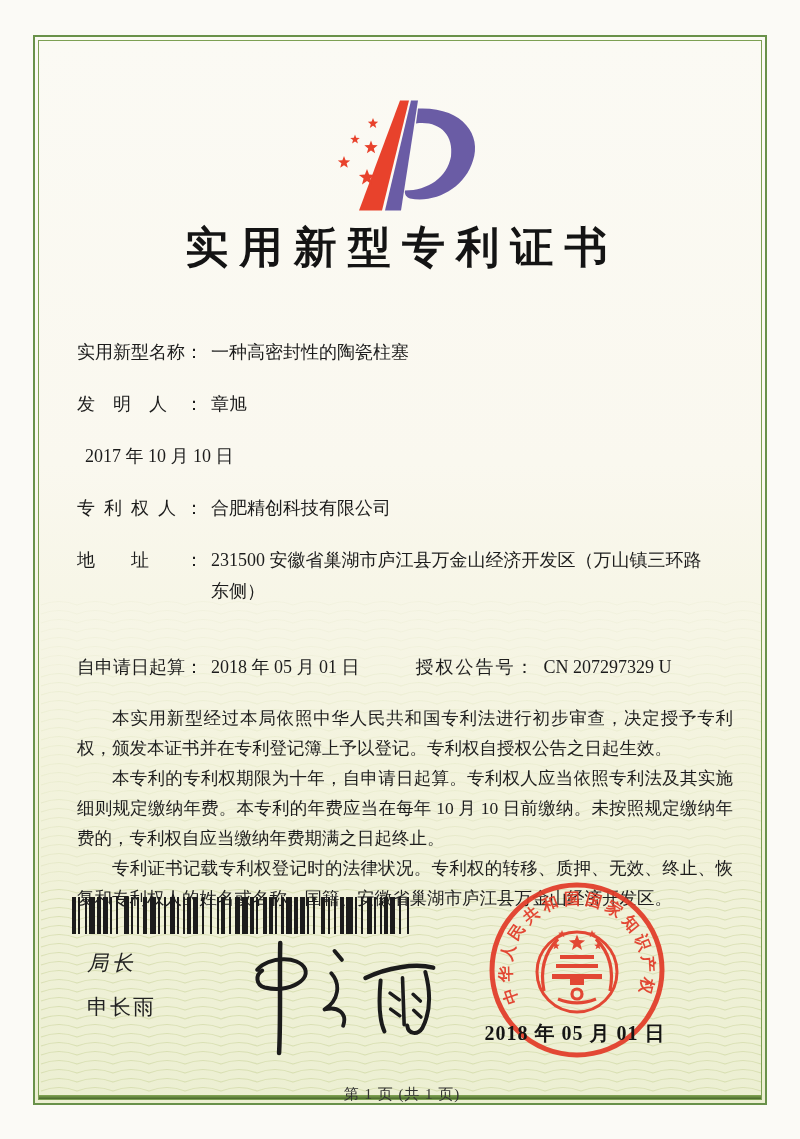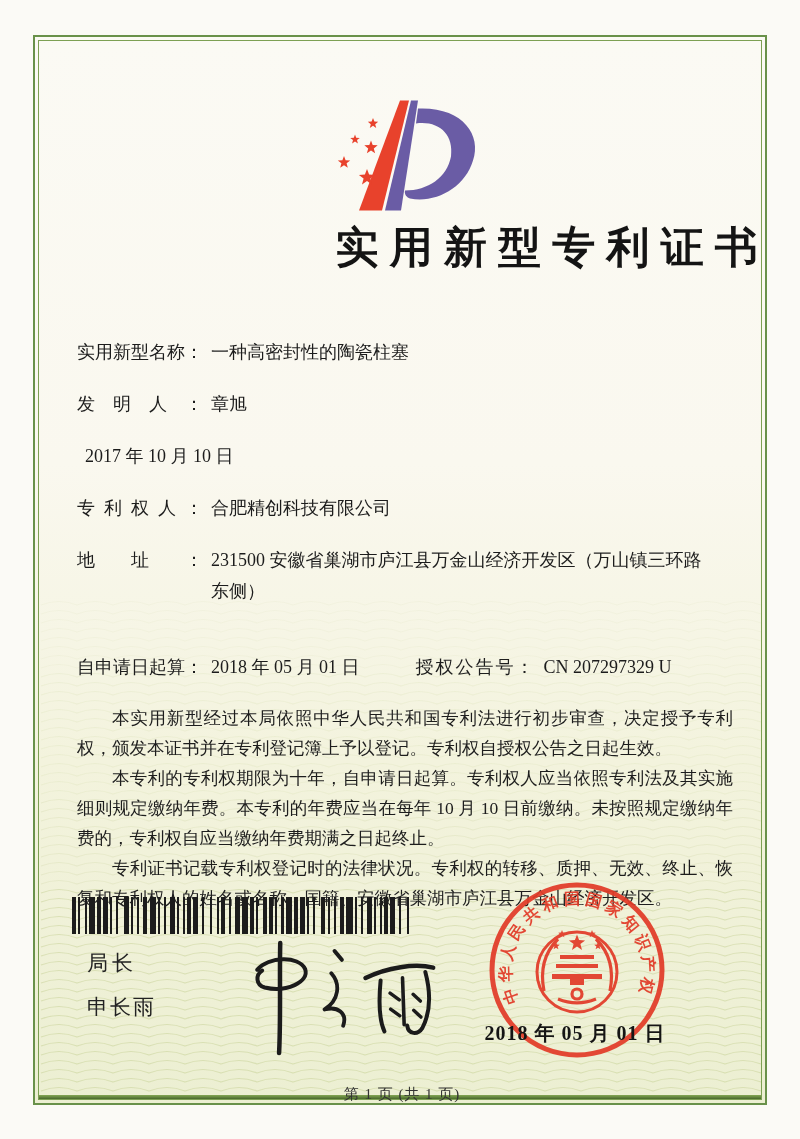--- a/index.html
+++ b/index.html
@@ -27,21 +27,21 @@
     background:linear-gradient(180deg,#85a855,#49682b);
   }
   .waves{position:absolute;left:0;top:0;width:734px;height:1070px;pointer-events:none;}
   .cert-no{
     position:absolute;left:42px;top:68px;
     font-size:18px;letter-spacing:2px;color:#2a2a2a;
   }
   .logo{position:absolute;left:287px;top:60px;width:160px;height:118px;}
   .title{
     position:absolute;left:0;top:182px;width:734px;
-    text-align:right;font-size:43px;font-weight:700;
+    text-align:center;font-size:43px;font-weight:700;
     letter-spacing:0.26em;color:#141414;
   }
   .fields{position:absolute;left:42px;top:300px;width:660px;}
   .field-row{margin-bottom:21px;font-size:18px;line-height:31px;display:flex;}
   .field-label{
     display:inline-block;width:126px;flex:0 0 126px;
     text-align:justify;text-align-last:justify;
     white-space:nowrap;color:#1c1c1c;
   }
   .field-value{margin-left:8px;color:#1c1c1c;max-width:500px;}
@@ -53,21 +53,21 @@
   .paragraphs{
     position:absolute;left:42px;top:646px;width:656px;
     font-size:17.5px;line-height:30px;text-align:justify;color:#1d1d1d;margin-top:20px;
   }
   .paragraphs p{margin:0;text-indent:2em;}
   .barcode{
     position:absolute;left:37px;top:860px;width:340px;height:37px;
     overflow:hidden;white-space:nowrap;font-size:0;
   }
   .barcode span{display:inline-block;height:100%;vertical-align:top;}
-  .sig-title{position:absolute;left:52px;top:912px;font-size:21px;letter-spacing:4px;color:#222;}
+  .sig-title{position:absolute;left:52px;top:912px;font-size:21px;letter-spacing:4px;color:#222;font-style:italic;}
   .sig-name{position:absolute;left:52px;top:956px;font-size:21px;letter-spacing:2px;color:#222;}
   .signature-svg{position:absolute;left:185px;top:888px;width:235px;height:135px;transform:rotate(-2deg);}
   .seal-svg{position:absolute;left:447px;top:838px;width:190px;height:190px;}
   .seal-date{
     position:absolute;left:440px;top:983px;width:200px;text-align:center;
     font-size:20px;font-weight:700;color:#151515;letter-spacing:1px;
   }
   .footer{
     position:absolute;left:0;top:1048px;width:734px;text-align:center;
     font-size:15px;color:#333;letter-spacing:1px;

